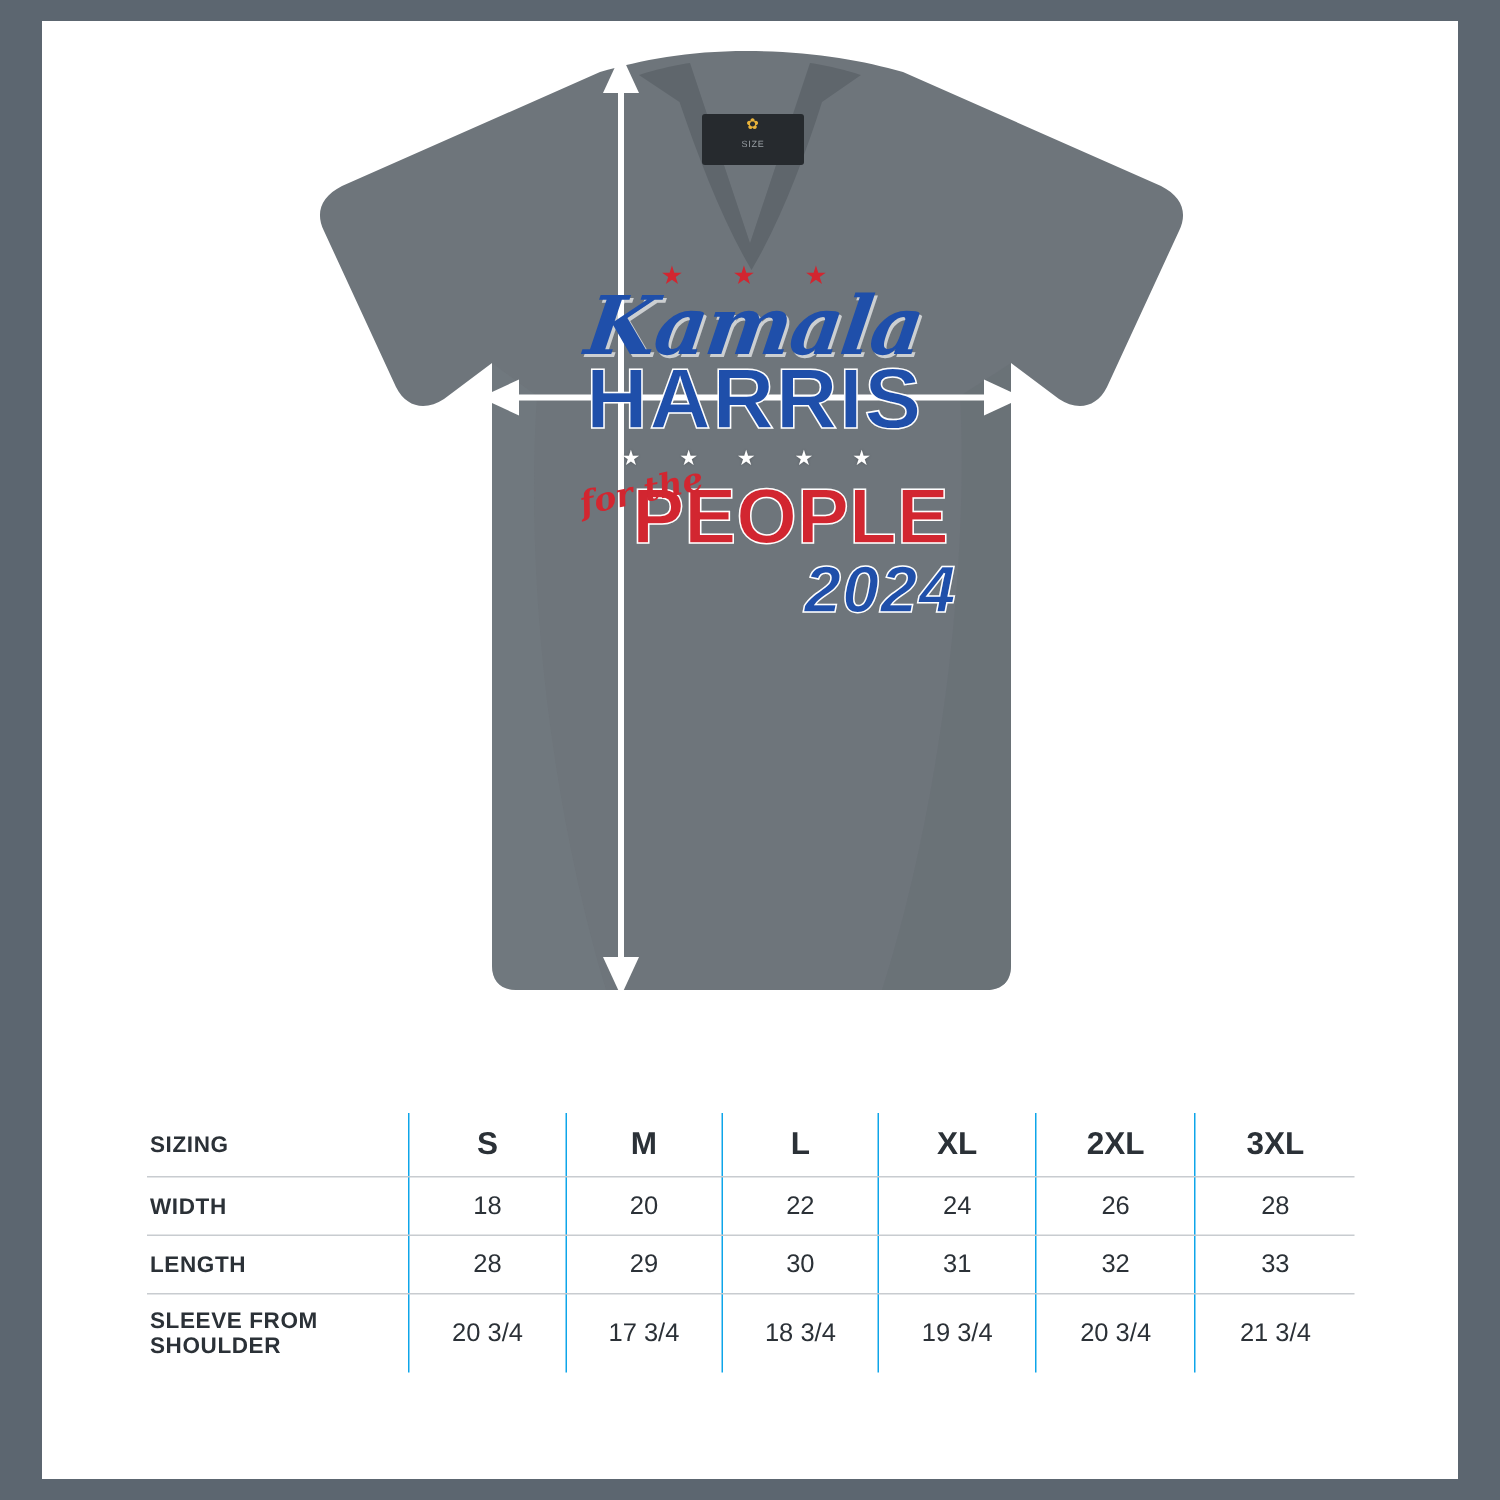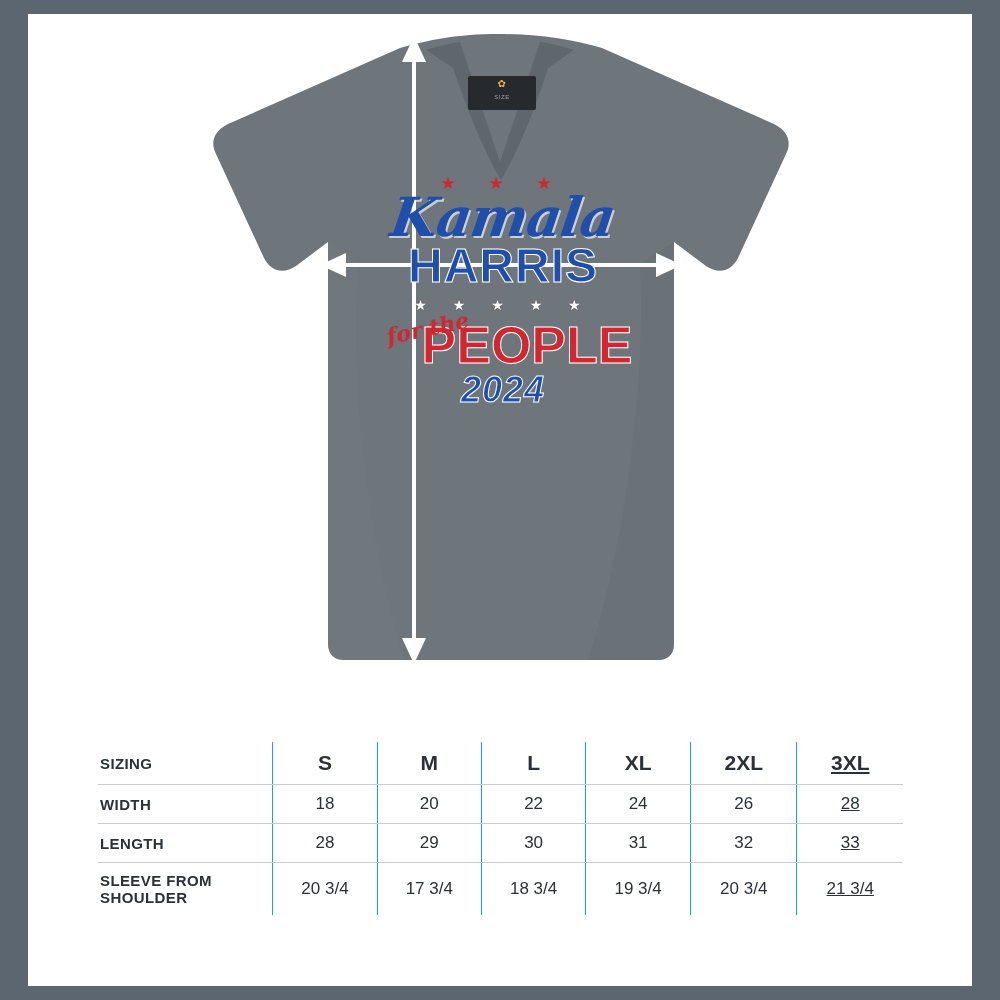--- a/index.html
+++ b/index.html
@@ -66,21 +66,21 @@
     color: #1f4faa;
     letter-spacing: -1px;
     line-height: 56px;
     text-shadow: 2px 2px 0 rgba(255,255,255,0.65);
     transform: skewX(-8deg);
   }
 
   .harris {
     font-family: "Liberation Sans", sans-serif;
     font-weight: bold;
-    font-size: 48px;
+    font-size: 57px;
     color: #1f4faa;
     letter-spacing: 1px;
     line-height: 54px;
     -webkit-text-stroke: 1px #ffffff;
     margin-top: -6px;
   }
 
   .stars-top {
     position: absolute;
     top: -16px;
@@ -125,25 +125,26 @@
     color: #d22630;
     letter-spacing: 0px;
     -webkit-text-stroke: 1px #ffffff;
     margin-left: 48px;
   }
 
   .year {
     font-family: "Liberation Sans", sans-serif;
     font-weight: bold;
     font-style: italic;
-    font-size: 36px;
+    font-size: 44px;
     color: #1f4faa;
     letter-spacing: 1px;
     -webkit-text-stroke: 1px #ffffff;
     margin-top: -2px;
+    text-align: right;
   }
 
   .brand-tag {
     position: absolute;
     left: 440px;
     top: 62px;
     width: 68px;
     height: 34px;
     background: #262a2e;
     border-radius: 2px;
@@ -202,21 +203,20 @@
     text-align: left;
     font-weight: bold;
     font-size: 15px;
     letter-spacing: 0.4px;
     width: 180px;
     padding-left: 2px;
   }
   table.sizes tr td:last-child,
   table.sizes tr th:last-child {
     border-right: none;
-    text-decoration: underline;
   }
   table.sizes tr:last-child td {
     border-bottom: none;
   }
   table.sizes thead th {
     font-size: 21px;
     font-weight: bold;
   }
   table.sizes thead th:first-child {
     font-size: 15px;

